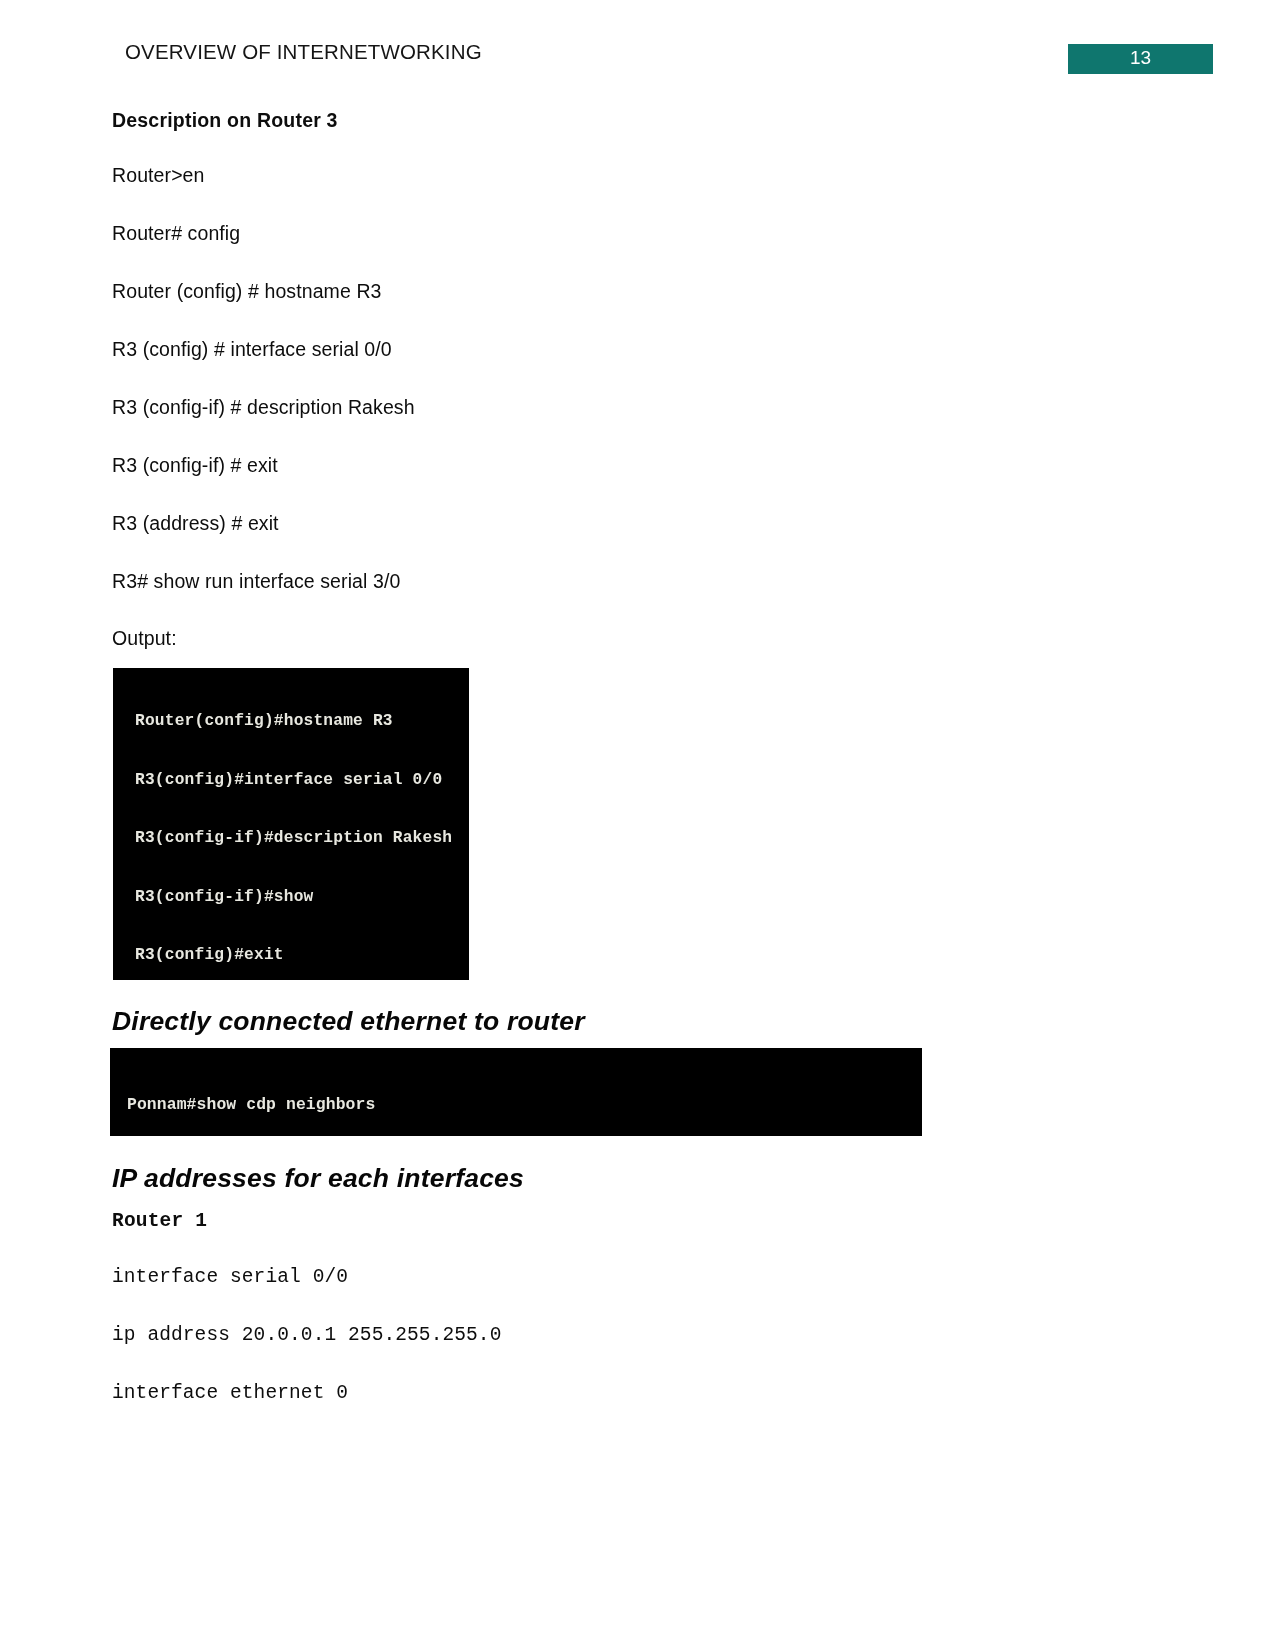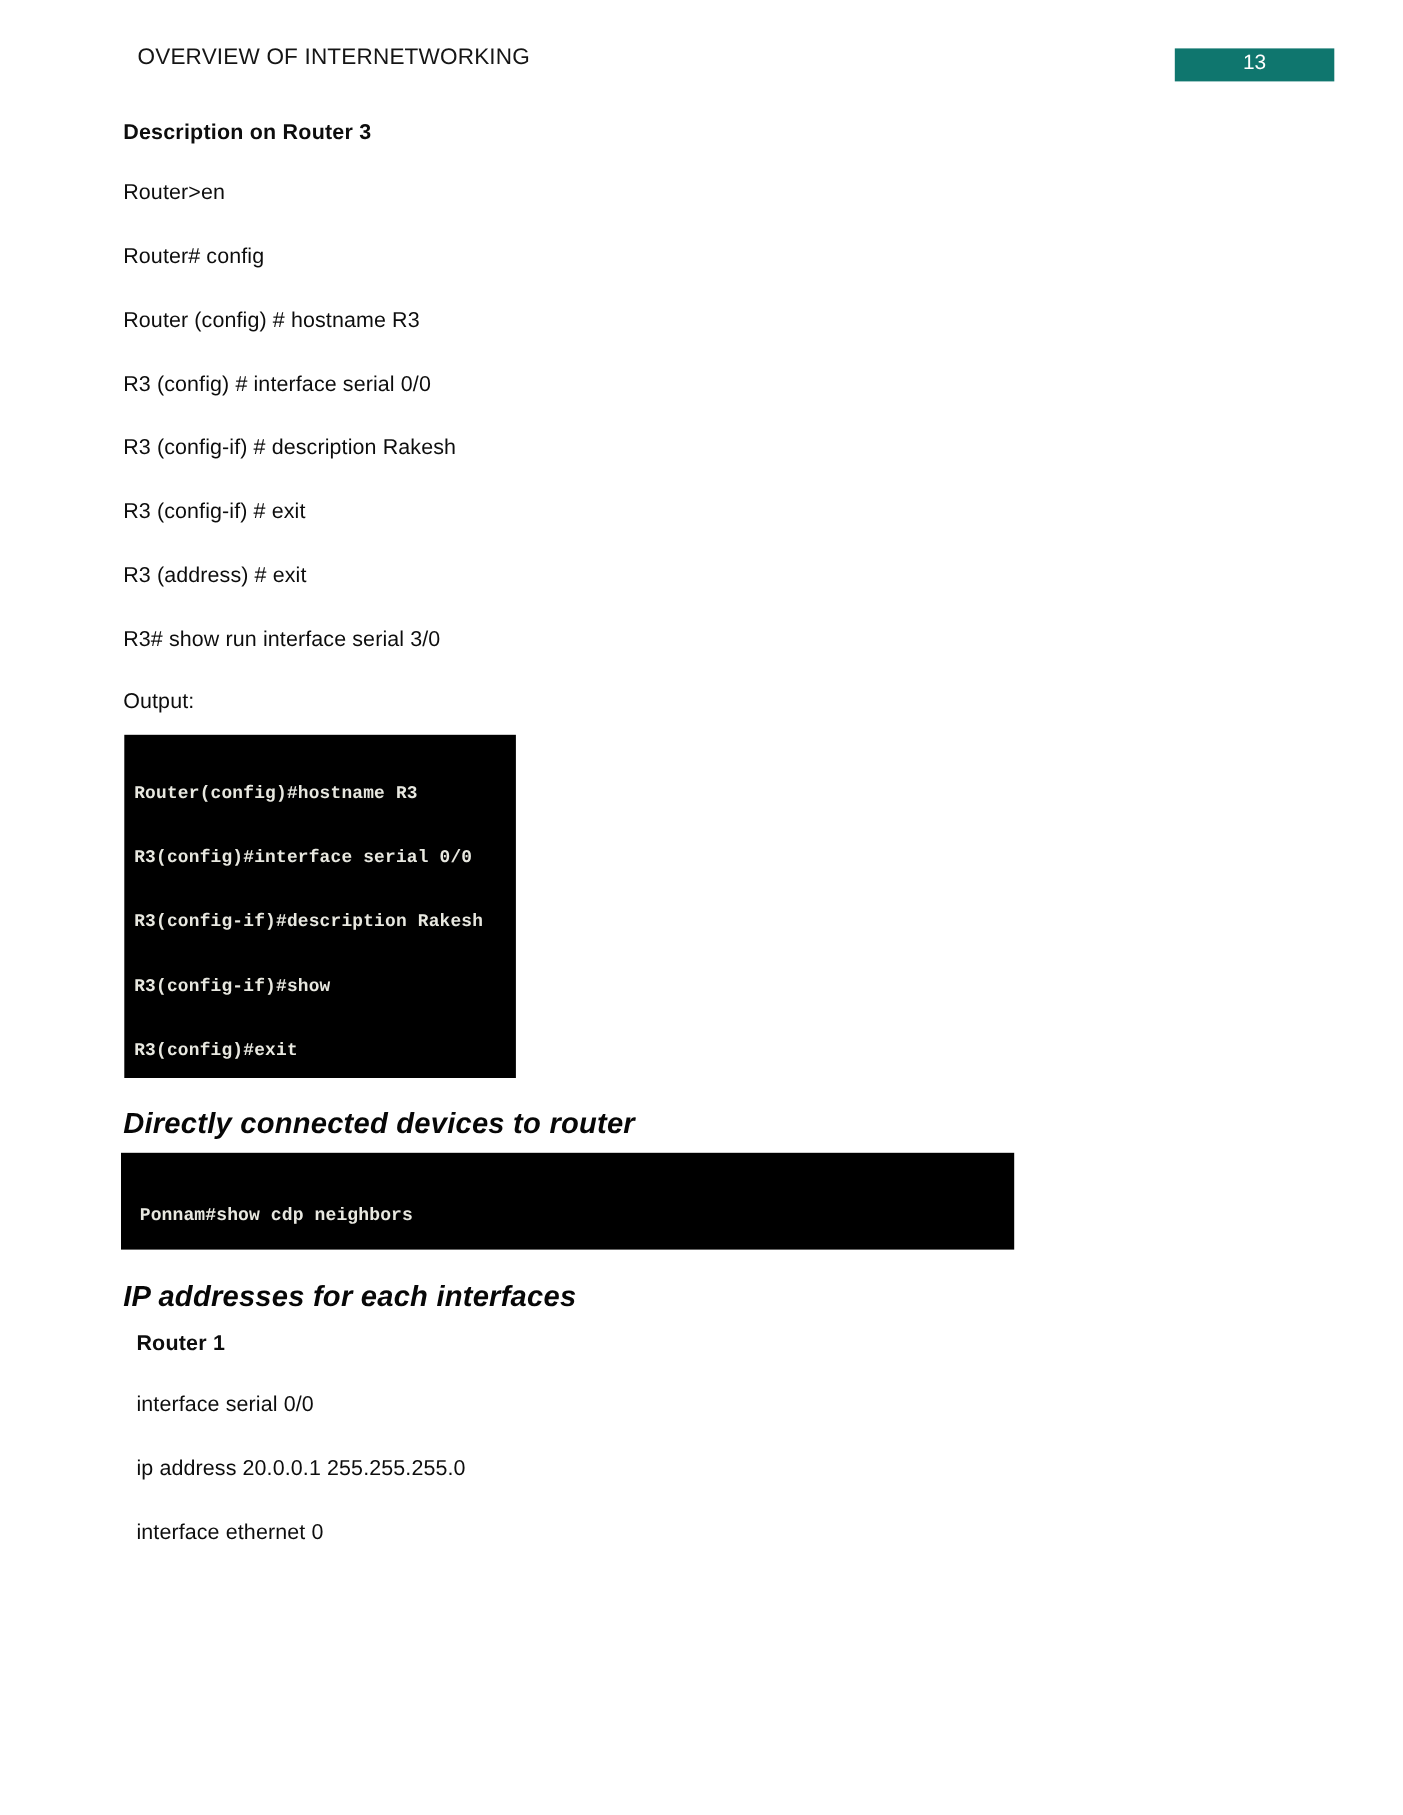--- a/index.html
+++ b/index.html
@@ -86,21 +86,21 @@
   }
 
   #terminal-config-output {
     position: absolute;
     left: 113px;
     top: 668px;
     width: 356px;
     height: 312px;
     font-size: 16.2px;
     line-height: 19.5px;
-    padding: 5px 0 0 9px;
+    padding: 5px 0 0 22px;
     box-sizing: border-box;
     letter-spacing: 0.2px;
   }
 
   #terminal-cdp-output {
     position: absolute;
     left: 110px;
     top: 1048px;
     width: 812px;
     height: 88px;
@@ -121,23 +121,24 @@
     color: #070707;
     white-space: nowrap;
     letter-spacing: 0.2px;
   }
   #heading-directly-connected { top: 1006px; }
   #heading-ip-addresses { top: 1163px; }
 
   
   .lower-body {
     position: absolute;
-    left: 124px;
+    left: 112px;
     top: 1209px;
     width: 1060px;
+    font-family: Liberation Mono, monospace;
   }
   .lower-body .para { margin-bottom: 33.5px; }
   .lower-body .para.bold { margin-bottom: 32px; }
 </style>
 </head>
 <body>
 
 <div class="page-header">
   <div class="header-title">OVERVIEW OF INTERNETWORKING</div>
 </div>
@@ -171,21 +172,21 @@
   
   
   
   
   
   
   
   
 </div>
 
-<div class="section-heading" id="heading-directly-connected">Directly connected devices to router</div>
+<div class="section-heading" id="heading-directly-connected">Directly connected ethernet to router</div>
 
 <div class="terminal" id="terminal-cdp-output">
   <span class="tline">Ponnam#show cdp neighbors</span>
   
   
   
 </div>
 
 <div class="section-heading" id="heading-ip-addresses">IP addresses for each interfaces</div>
 

